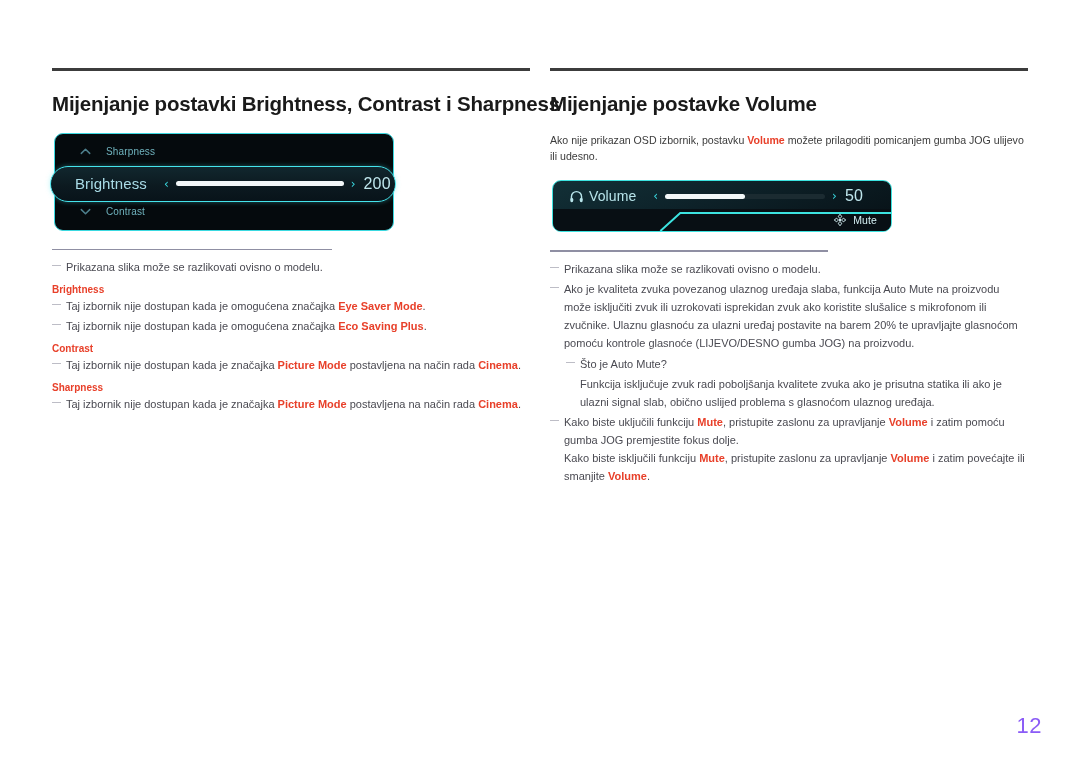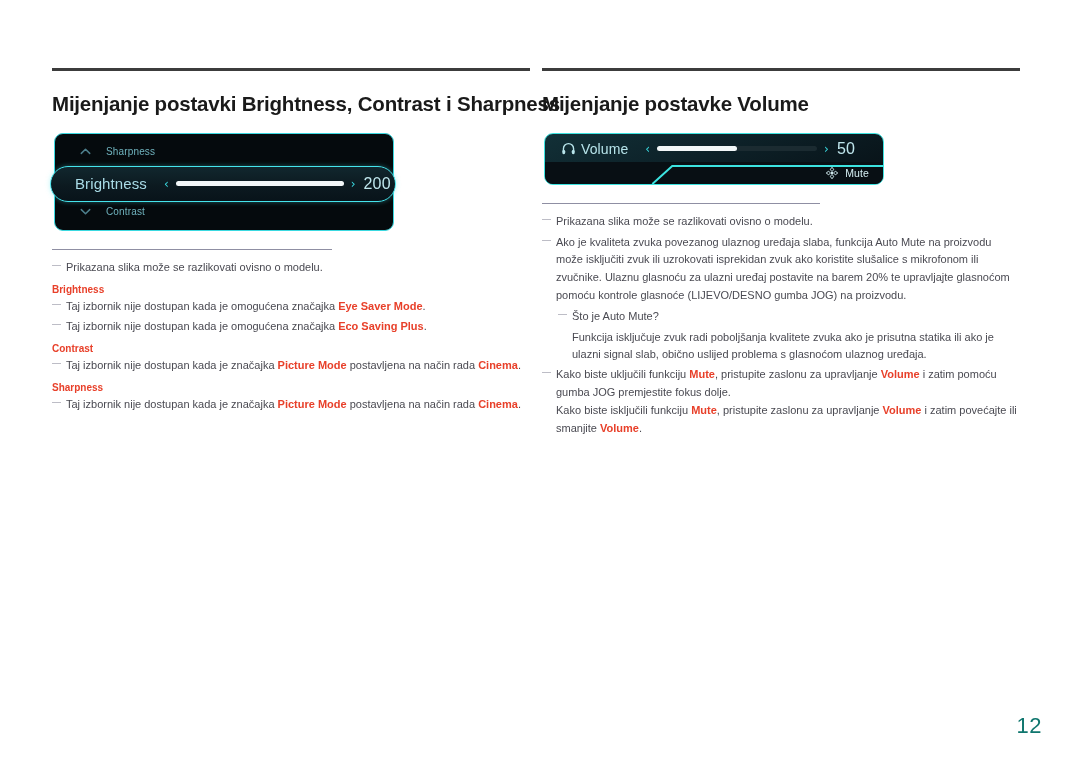--- a/index.html
+++ b/index.html
@@ -26,21 +26,21 @@
     top: 0;
     left: 0;
     width: 1080px;
     display: flex;
   }
 
   .column {
     width: 478px;
   }
   .column.left  { margin-left: 52px; }
-  .column.right { margin-left: 12px; }
+  .column.right { margin-left: 20px; }
 
   
   .top-rule {
     margin-top: 68px;
     height: 3px;
     background: #3c3c3c;
     width: 100%;
   }
 
   
@@ -261,21 +261,21 @@
     margin-top: 7px;
     margin-bottom: 3px;
   }
 
   
   .page-number {
     position: absolute;
     right: 38px;
     bottom: 24px;
     font-size: 22px;
-    color: #0f766e;
+    color: #8b5cf6;
     letter-spacing: 0.5px;
   }
 </style>
 </head>
 <body>
 
 <div class="page">
 
   <div class="columns">
 
@@ -335,20 +335,21 @@
       </div>
 
     </div>
 
     <div class="column right">
 
       <div class="top-rule"></div>
 
       <h1 class="heading">Mijenjanje postavke Volume</h1>
 
+      <p class="intro"><span>Ako nije prikazan OSD izbornik, postavku </span><span class="accent">Volume</span><span> možete prilagoditi pomicanjem gumba JOG ulijevo ili udesno.</span></p>
 
       <div class="osd-wrap">
         <div class="osd-volume">
 
           <div class="vol-main">
             <svg class="headphone-icon" viewBox="0 0 16 16">
               <path d="M2.6 10.4 V8.2 A5.4 5.4 0 0 1 13.4 8.2 V10.4" fill="none" stroke="#b7e4ea" stroke-width="1.5" stroke-linecap="round"></path>
               <rect x="1.4" y="9.6" width="3.1" height="4.4" rx="1.4" fill="#b7e4ea"></rect>
               <rect x="11.5" y="9.6" width="3.1" height="4.4" rx="1.4" fill="#b7e4ea"></rect>
             </svg>

